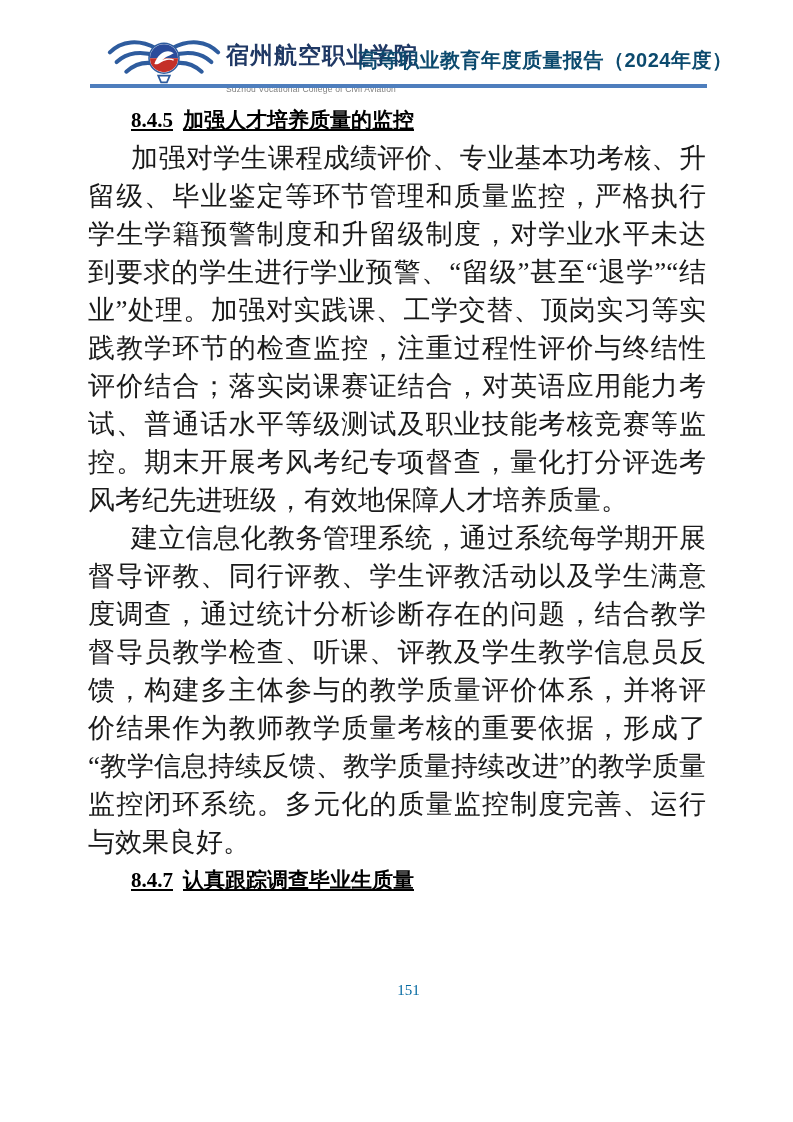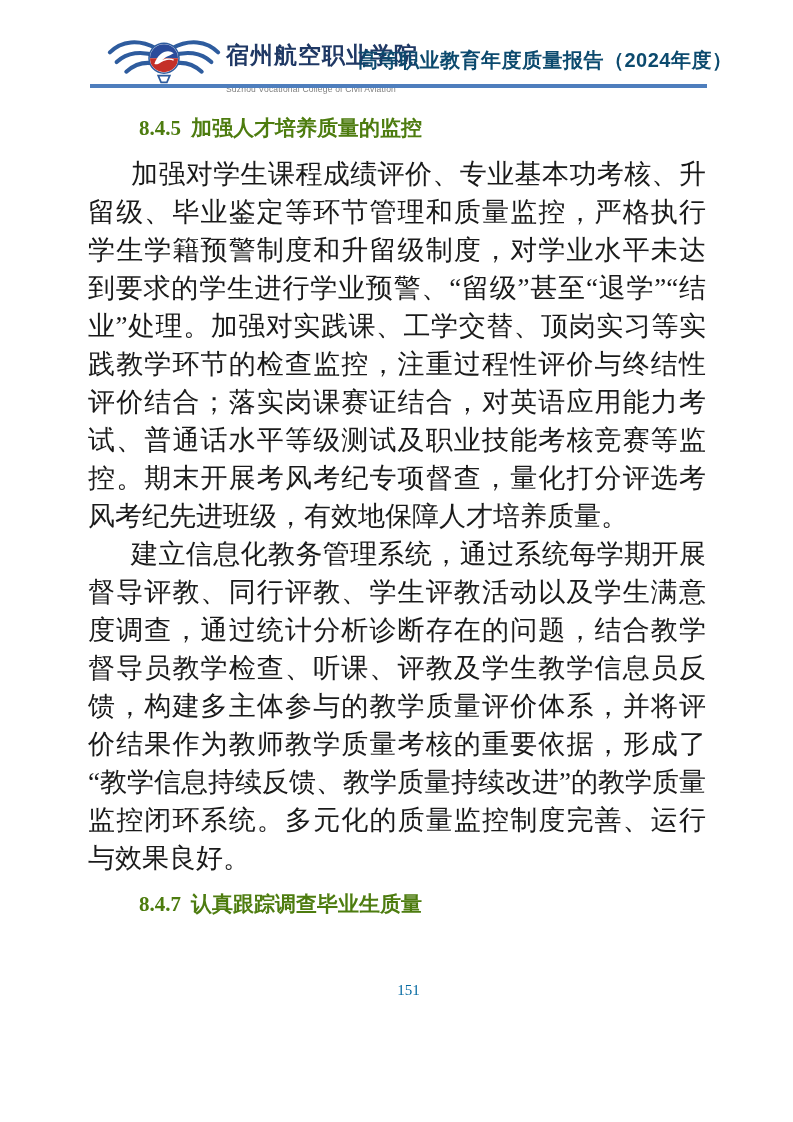--- a/index.html
+++ b/index.html
@@ -55,27 +55,28 @@
     position: absolute; left: 90px; top: 84px;
     width: 617px; height: 4px;
     background: #4e7ebd;
   }
 
   
   .content {
     position: absolute; left: 88px; top: 101px; width: 618px;
   }
   .section-heading {
-    margin: 8px;
+    margin: 0;
     font-size: 21px;
     font-weight: bold;
     line-height: 38px;
     text-indent: 43px;
-    color: #4d7c0f;
+    color: #000000;
     white-space: nowrap;
+    text-decoration: underline;
   }
   .section-heading .sec-num { margin-right: 10px; }
   .section-body {
     margin: 0;
     font-size: 27px;
     line-height: 38px;
     text-align: justify;
     text-indent: 43px;
     color: #1a1a1a;
     word-break: break-all;

